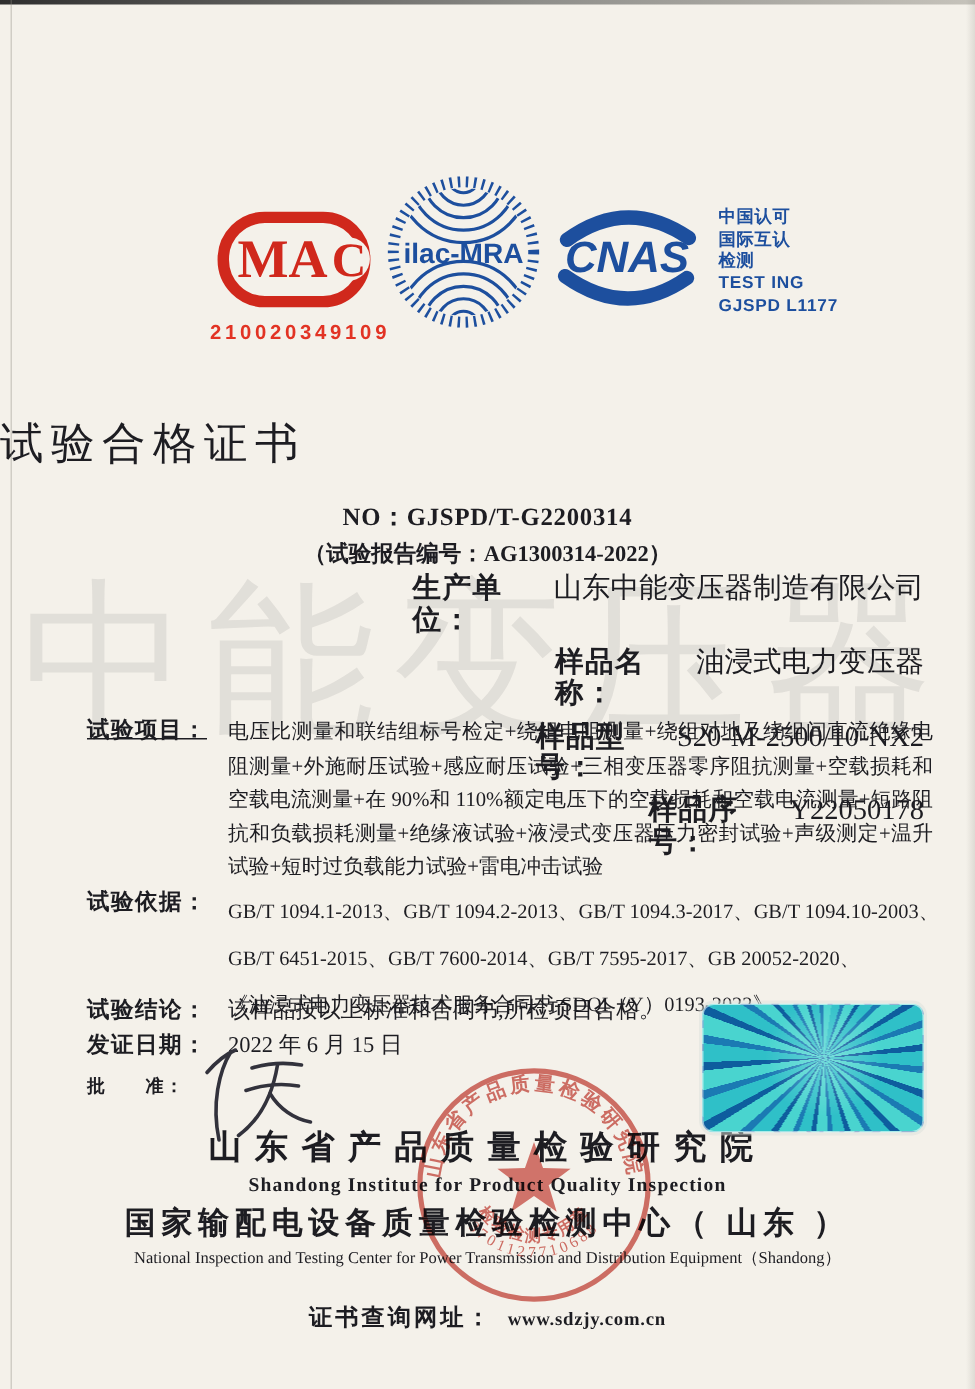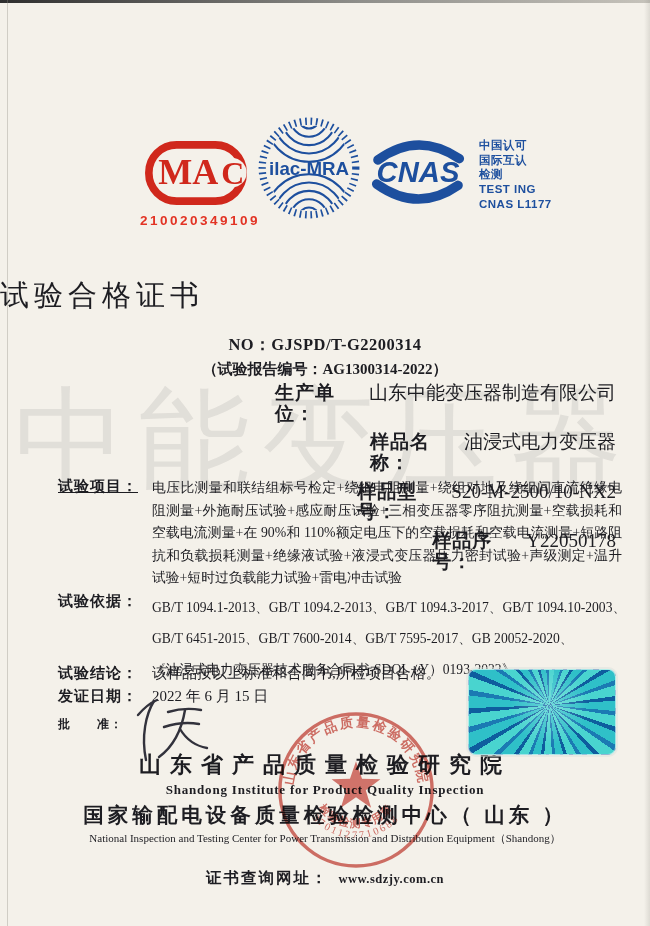--- a/index.html
+++ b/index.html
@@ -121,21 +121,21 @@
     <svg width="108" height="72" viewBox="0 0 170 110">
       <path d="M 22 36 Q 85 -10 150 34" fill="none" stroke="#1d4f9e" stroke-width="15" stroke-linecap="round"></path>
       <path d="M 20 74 Q 85 120 148 76" fill="none" stroke="#1d4f9e" stroke-width="15" stroke-linecap="round"></path>
       <text x="85" y="70" font-size="46" font-weight="bold" font-style="italic" fill="#1d4f9e" text-anchor="middle" font-family="Liberation Sans, DejaVu Sans, sans-serif">CNAS</text>
     </svg>
     <div class="cnas-text">
       <div>中国认可</div>
       <div>国际互认</div>
       <div>检测</div>
       <div>TEST ING</div>
-      <div>CNAS L1177</div>
+      <div>GJSPD L1177</div>
     </div>
   </div>
 
   <div class="title">试验合格证书</div>
   <div class="cert-no">NO：GJSPD/T-G2200314</div>
   <div class="report-no">（试验报告编号：AG1300314-2022）</div>
 
   <div class="info">
     <div class="row">
       <span class="lbl">生产单位：</span>

